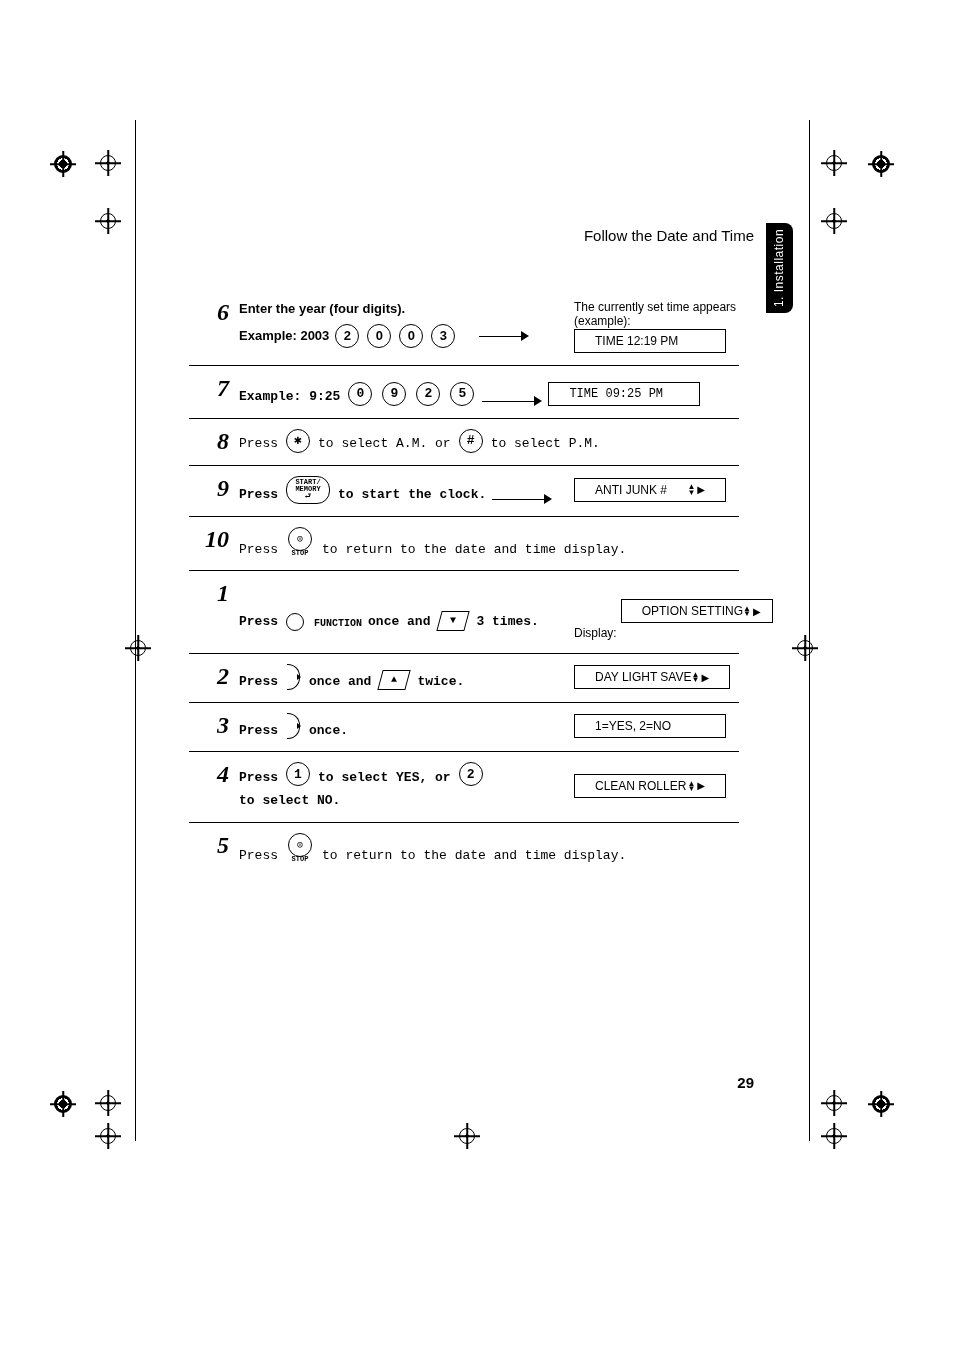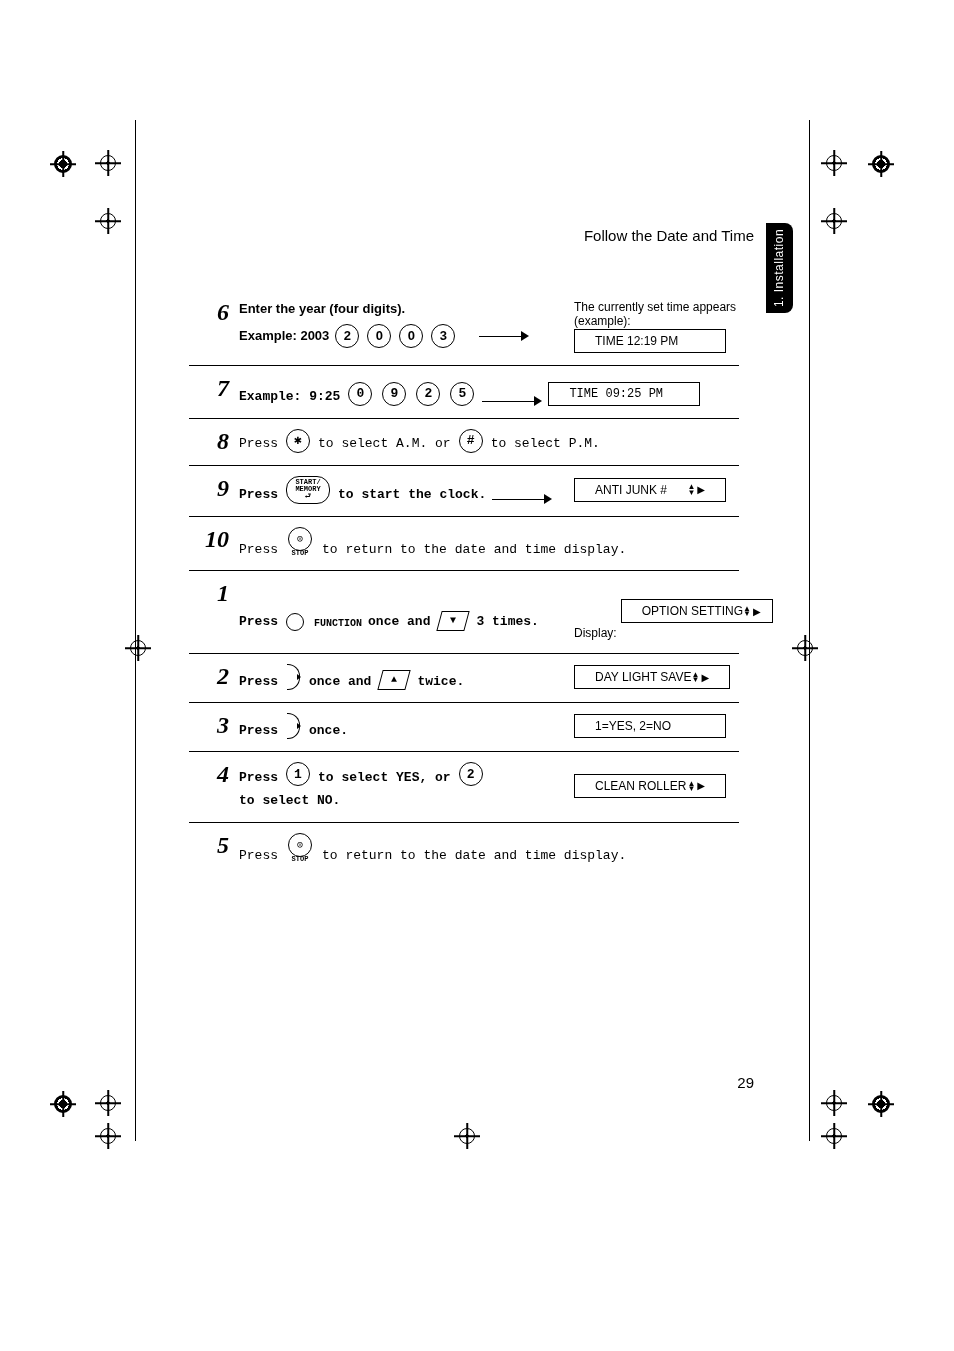--- a/index.html
+++ b/index.html
@@ -210,21 +210,21 @@
     width:0;height:0;
     border-left:4px solid #000;
     border-top:3px solid transparent;
     border-bottom:3px solid transparent;
     transform:translateY(-50%);
   }
   .page-num {
     position:absolute;
     right: 200px;
     bottom: 260px;
-    font-weight: normal;
+    font-weight: bold;
     font-size: 15px;
     margin-left: 44px;
   }
   .row-flex {
     display:flex;
     align-items: flex-start;
     gap: 5px;
   }
   .row-flex .left { flex:1; }
   .row-flex .right { width: 165px; }

